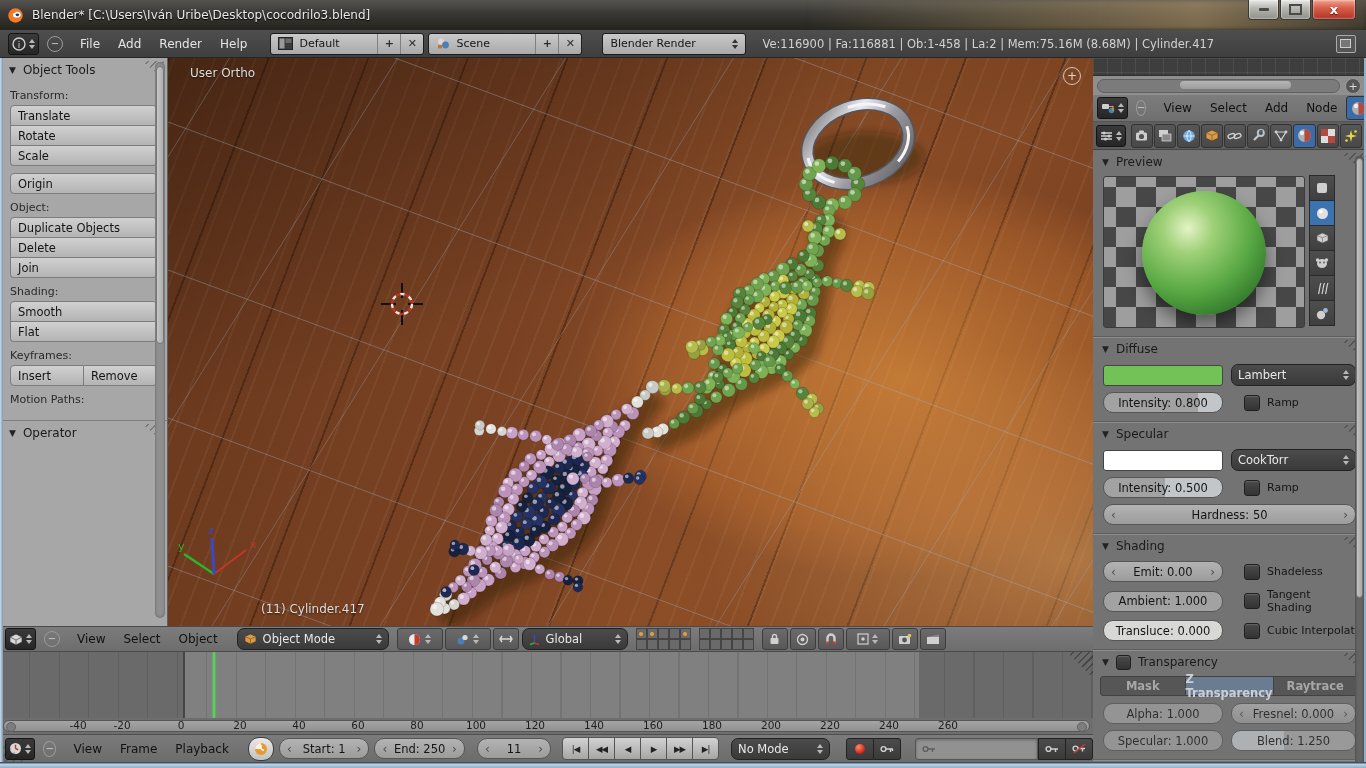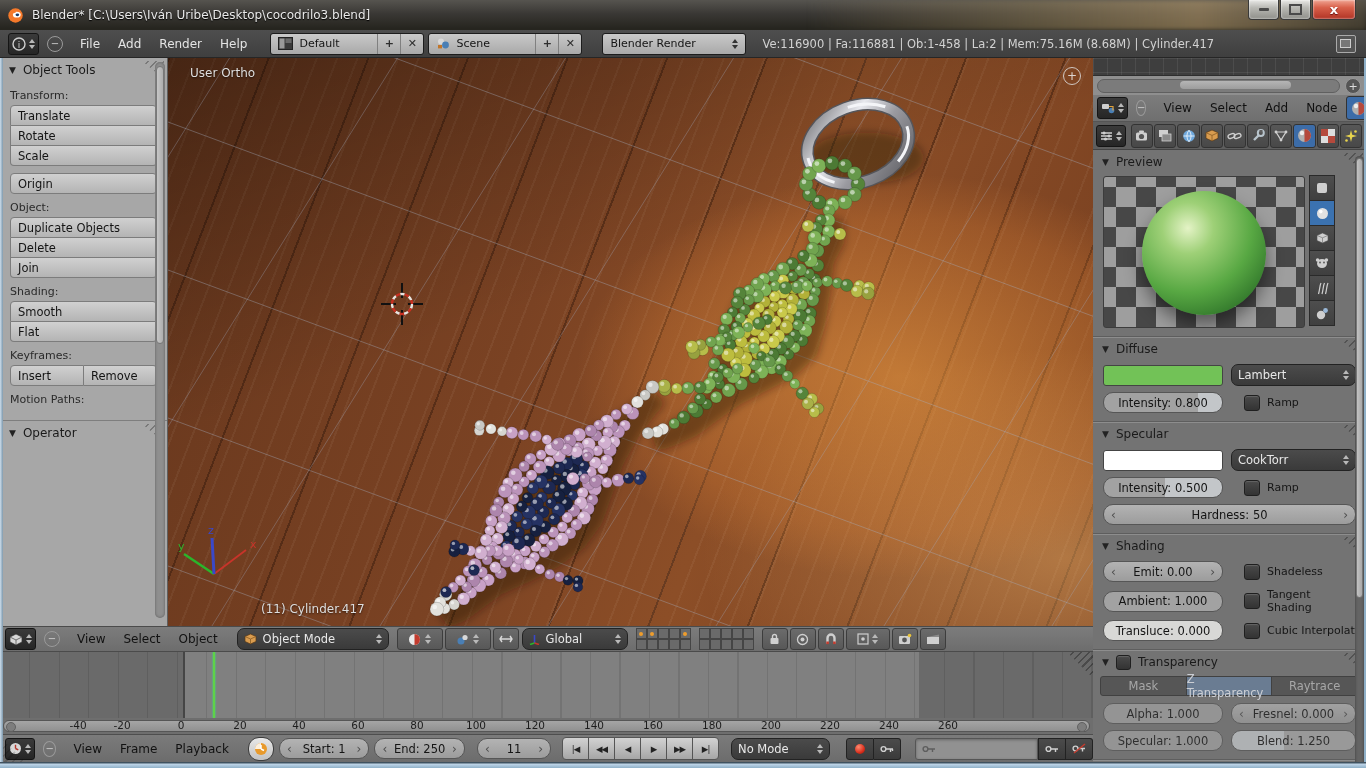--- a/index.html
+++ b/index.html
@@ -145,21 +145,21 @@
   .tab{width:23px;height:22px;background:linear-gradient(#575757,#484848);border:1px solid #333;border-radius:3px;
     display:flex;align-items:center;justify-content:center;margin-right:1px;}
   .tab.active{background:#3c6ca8;}
   .props{position:relative;height:631px;color:#161616;}
   .panel{position:relative;border-top:1px solid #5e5e5e;box-shadow:inset 0 1px 0 #8d8d8d;}
   .panel:first-child{border-top:none;box-shadow:none;}
   .prow{display:flex;align-items:center;gap:8px;padding:3px 10px;}
   .prow .pill,.prow .dd-dark{flex:1;}
   .col2{width:118px;flex:none !important;}
   .swatch{width:118px;height:19px;border:1px solid #444;border-radius:3px;flex:none;}
-  .seg3{display:flex;margin:2px 8px 4px;height:20px;}
+  .seg3{display:flex;margin:2px 8px 4px;height:20px;font-weight:bold;}
   .seg3 div{flex:1;display:flex;align-items:center;justify-content:center;background:#4c4c4c;color:#bcbcbc;border:1px solid #2e2e2e;margin-left:-1px;font-size:11.5px;}
   .seg3 div:first-child{border-radius:3px 0 0 3px;}
   .seg3 div:last-child{border-radius:0 3px 3px 0;}
   .seg3 div.active{background:#67809f;color:#eef2fa;}
   .dim{opacity:.72;}
   .prev-wrap{display:flex;padding:2px 8px 8px 10px;gap:4px;}
   .prev-box{width:200px;height:150px;border:1px solid #3c3c3c;border-radius:3px;position:relative;overflow:hidden;
     background:conic-gradient(#474747 0 25%,#9e9e9e 0 50%,#474747 0 75%,#9e9e9e 0) -8px -10px/40px 40px;}
   .prev-box:after{content:"";position:absolute;left:38px;top:14px;width:124px;height:124px;border-radius:50%;
     background:radial-gradient(circle at 37% 30%,#e4f3c6,#9ed077 22%,#58a843 55%,#33792c 80%,#205a1e);

